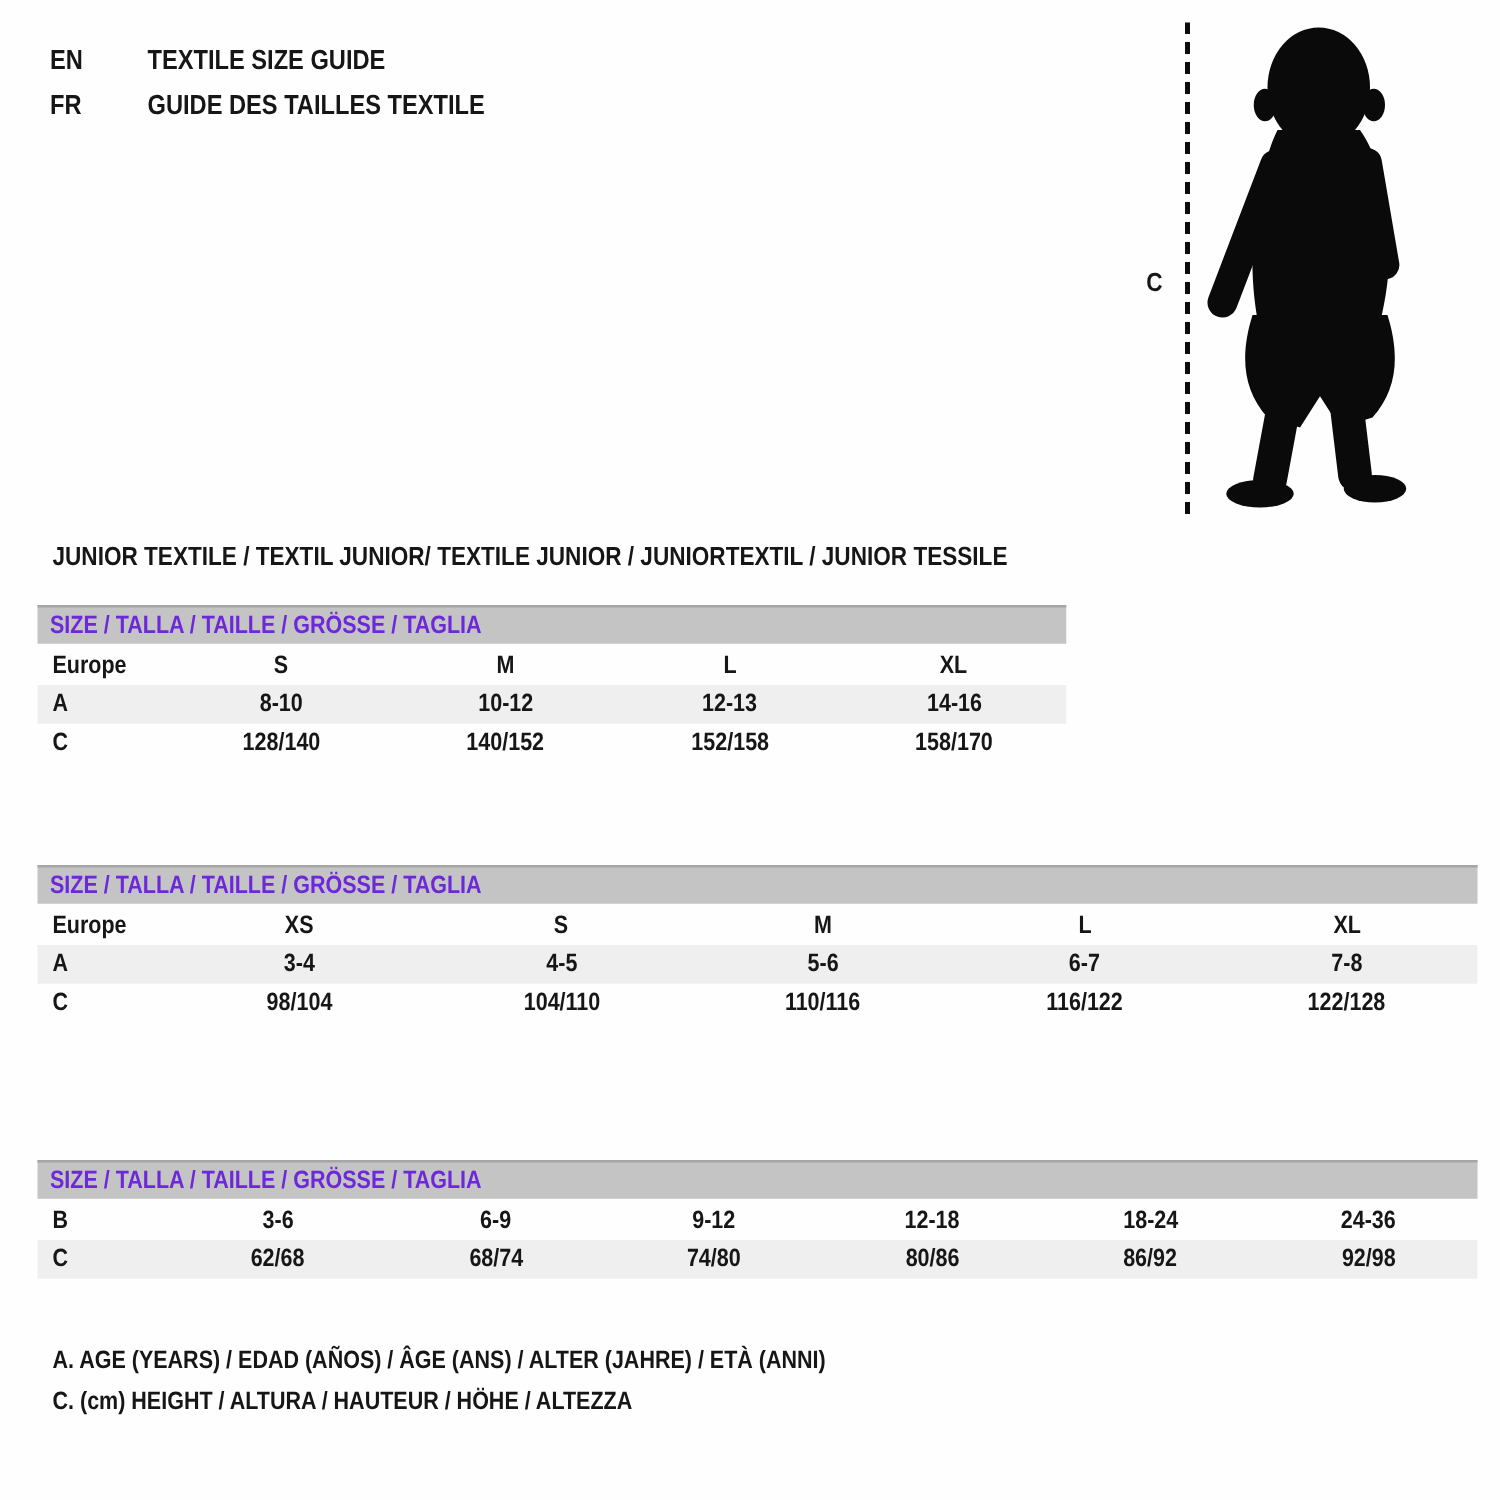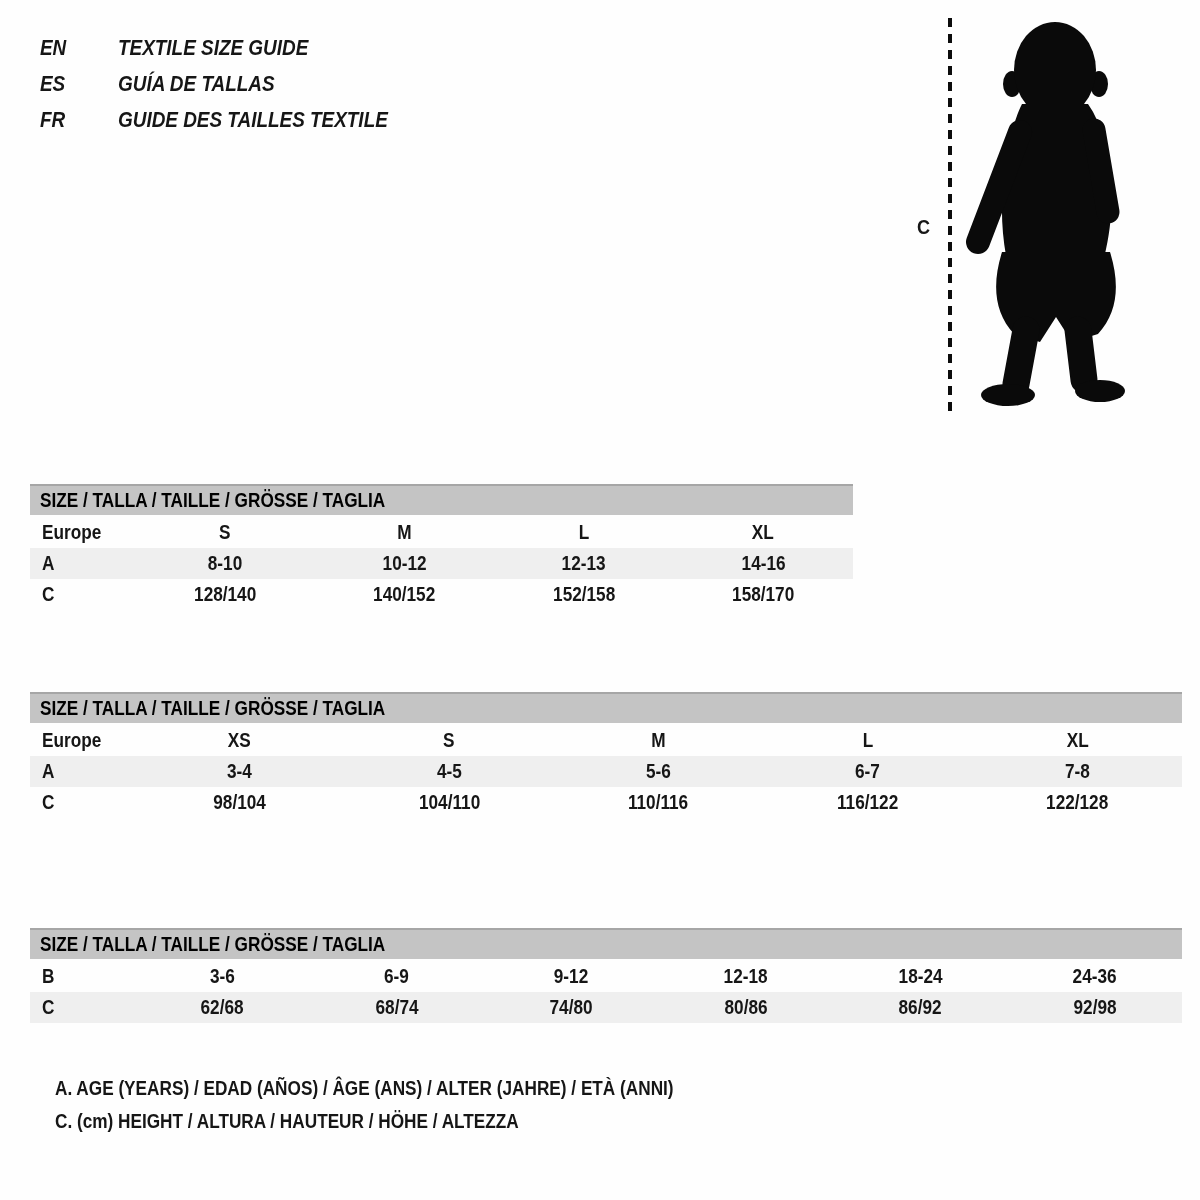--- a/index.html
+++ b/index.html
@@ -8,21 +8,21 @@
     background:#fefefe; overflow:hidden;
     font-family:"Liberation Sans","DejaVu Sans",sans-serif;
     color:#161616;
   }
   
   .sxl { display:inline-block; transform:scaleX(.86); transform-origin:0 50%; white-space:nowrap; }
   .sx  { display:inline-block; transform:scaleX(.86); transform-origin:50% 50%; white-space:nowrap; }
 
   
   .lang-block { position:absolute; left:40px; top:30px; }
-  .lang-row { display:flex; height:36px; align-items:center; font-size:22px; font-weight:bold;font-style:italic; }
+  .lang-row { display:flex; height:36px; align-items:center; font-size:22px; font-weight:bold; }
   .lang-code { width:78px; }
 
   
   .dash-line {
     position:absolute; left:948px; top:18px; width:4px; height:396px;
     background:repeating-linear-gradient(to bottom,#0c0c0c 0 9px,transparent 9px 16px);
   }
   .figure-label { position:absolute; left:916px; top:215px; font-size:21px; font-weight:bold; }
   .silhouette { position:absolute; left:962px; top:12px; width:182px; height:402px; }
 
@@ -36,47 +36,43 @@
   
   .tbl { position:absolute; left:30px; }
   .tbl-junior   { top:484px; width:823px; }
   .tbl-children { top:692px; width:1152px; }
   .tbl-babies   { top:928px; width:1152px; }
   .tbl-bar {
     height:31px; box-sizing:border-box;
     background:var(--header_bar,#c4c4c4);
     border-top:2px solid #a6a6a6;
     display:flex; align-items:center; padding-left:10px;
-    font-size:20px; font-weight:bold; color:#000000;
+    font-size:20px; font-weight:bold; color:#6d28d9;
     margin-bottom:2px;
   }
   .tbl-body .trow { display:flex; height:31px; align-items:center; font-size:20px; font-weight:bold; }
   .tbl-body .trow:nth-child(even) { background:var(--row_shaded,#efefef); }
   .tlabel { width:105px; box-sizing:border-box; padding-left:12px; text-align:left;text-decoration:underline; }
   .tcell { flex:1; text-align:center; }
 
   
-  .notes { position:absolute; left:55px; top:1072px; }
+  .notes { position:absolute; left:42px; top:1072px; }
   .note-line { height:33px; display:flex; align-items:center; font-size:20px; font-weight:bold; }
 </style>
 </head>
 <body>
 
 <div class="page">
 
   <div class="lang-block">
     <div class="lang-row">
       <span class="lang-code"><span class="sxl">EN</span></span>
       <span class="sxl">TEXTILE SIZE GUIDE</span>
     </div>
     <div class="lang-row">
-      <span class="lang-code"><span class="sxl">ES</span></span>
-      <span class="sxl">GUÍA DE TALLAS</span>
-    </div>
-    <div class="lang-row">
       <span class="lang-code"><span class="sxl">FR</span></span>
       <span class="sxl">GUIDE DES TAILLES TEXTILE</span>
     </div>
   </div>
 
   <div class="dash-line"></div>
   <div class="figure-label"><span class="sx">C</span></div>
 
   <svg class="silhouette" viewBox="0 0 182 402" xmlns="http://www.w3.org/2000/svg">
     <g fill="#0a0a0a" stroke="#0a0a0a">
@@ -94,20 +90,23 @@
       <path stroke="none" d="M40,240 C30,272 32,300 52,322 L78,330 L94,305 L110,330 L136,322 C156,300 158,272 148,240 Z"></path>
 
       <line x1="64" y1="318" x2="54" y2="372" stroke-width="27" stroke-linecap="round"></line>
       <line x1="116" y1="318" x2="122" y2="368" stroke-width="27" stroke-linecap="round"></line>
 
       <ellipse cx="46" cy="383" rx="27" ry="11" stroke="none"></ellipse>
       <ellipse cx="138" cy="379" rx="25" ry="11" stroke="none"></ellipse>
     </g>
   </svg>
 
+  <div class="section-title title-junior">
+    <span class="sxl">JUNIOR TEXTILE / TEXTIL JUNIOR/ TEXTILE JUNIOR / JUNIORTEXTIL / JUNIOR TESSILE</span>
+  </div>
   <div class="tbl tbl-junior">
     <div class="tbl-bar">
         <span class="sxl">SIZE / TALLA / TAILLE / GRÖSSE / TAGLIA</span>
       </div>
     <div class="tbl-body">
       <div class="trow">
         <div class="tlabel"><span class="sxl">Europe</span></div>
         <div class="tcell"><span class="sx">S</span></div>
         <div class="tcell"><span class="sx">M</span></div>
         <div class="tcell"><span class="sx">L</span></div>

